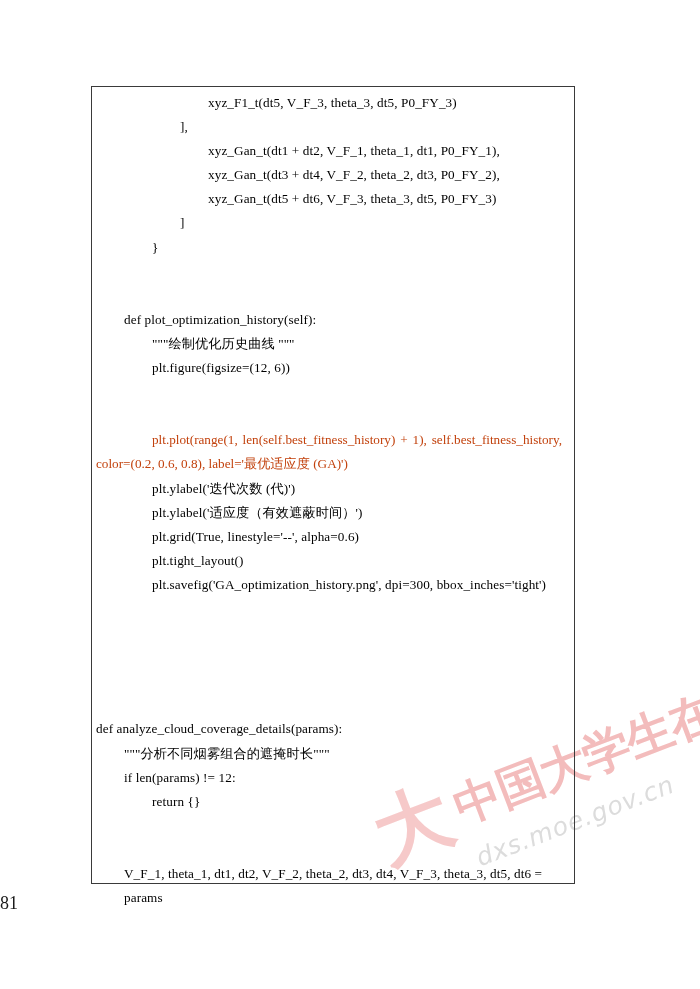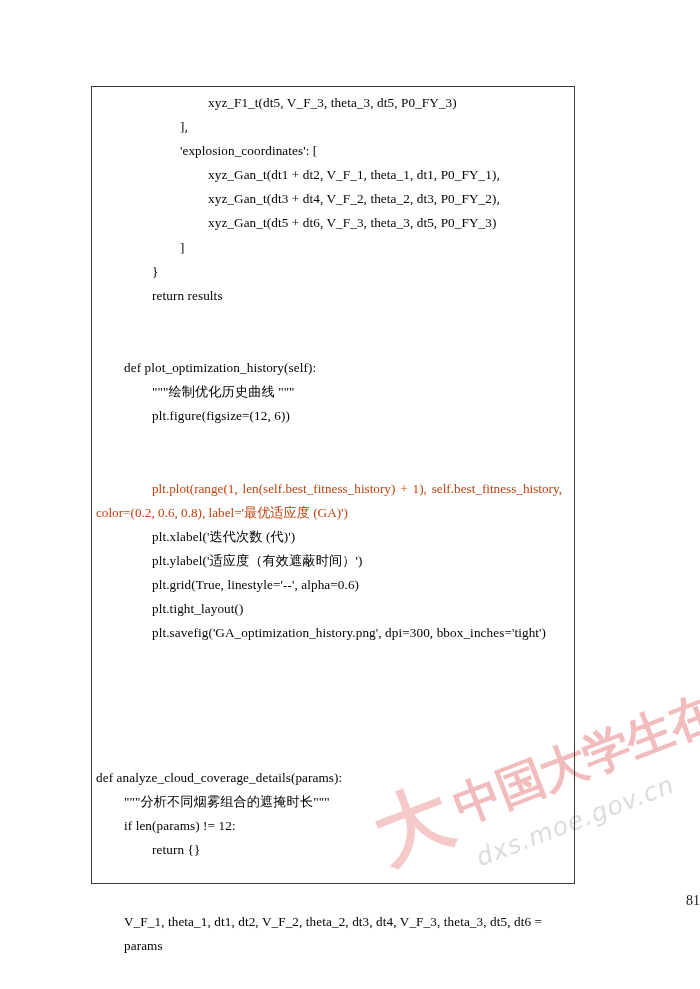--- a/index.html
+++ b/index.html
@@ -71,23 +71,23 @@
     margin: 0;
     padding-right: 2px;
   }
 
   
   #page-number {
     position: absolute;
     left: 0;
     top: 893px;
     width: 700px;
-    text-align: right;
+    text-align: left;
     font-family: "Liberation Serif", "DejaVu Serif", serif;
-    font-size: 14px;
+    font-size: 18px;
     color: #1a1a1a;
     z-index: 3;
   }
 
   
   #watermark {
     position: absolute;
     left: 395px;
     top: 740px;
     width: 320px;
@@ -139,36 +139,34 @@
     <span class="wm-big-glyph">大</span>
     <span class="wm-cn">中国大学生在线</span>
   </div>
   <div class="wm-url">dxs.moe.gov.cn</div>
 </div>
 
 <div id="page-frame">
   <div id="code-body">
       <div class="code-line ind-4">xyz_F1_t(dt5, V_F_3, theta_3, dt5, P0_FY_3)</div>
       <div class="code-line ind-3">],</div>
-      <div class="code-line ind-3">'explosion_coordinates': [</div>
       <div class="code-line ind-4">xyz_Gan_t(dt1 + dt2, V_F_1, theta_1, dt1, P0_FY_1),</div>
       <div class="code-line ind-4">xyz_Gan_t(dt3 + dt4, V_F_2, theta_2, dt3, P0_FY_2),</div>
       <div class="code-line ind-4">xyz_Gan_t(dt5 + dt6, V_F_3, theta_3, dt5, P0_FY_3)</div>
       <div class="code-line ind-3">]</div>
       <div class="code-line ind-2">}</div>
-      <div class="code-line ind-2">return results</div>
       <div class="code-line ind-0 blank">&nbsp;</div>
       <div class="code-line ind-0 blank">&nbsp;</div>
       <div class="code-line ind-1">def plot_optimization_history(self):</div>
       <div class="code-line ind-2">"""绘制优化历史曲线 """</div>
       <div class="code-line ind-2">plt.figure(figsize=(12, 6))</div>
       <div class="code-line ind-0 blank">&nbsp;</div>
       <div class="code-line ind-0 blank">&nbsp;</div>
       <p class="code-para">plt.plot(range(1, len(self.best_fitness_history) + 1), self.best_fitness_history, color=(0.2, 0.6, 0.8), label='最优适应度 (GA)')</p>
-      <div class="code-line ind-2">plt.xlabel('迭代次数 (代)')</div>
+      <div class="code-line ind-2">plt.ylabel('迭代次数 (代)')</div>
       <div class="code-line ind-2">plt.ylabel('适应度（有效遮蔽时间）')</div>
       <div class="code-line ind-2">plt.grid(True, linestyle='--', alpha=0.6)</div>
       <div class="code-line ind-2">plt.tight_layout()</div>
       <div class="code-line ind-2">plt.savefig('GA_optimization_history.png', dpi=300, bbox_inches='tight')</div>
       <div class="code-line ind-0 blank">&nbsp;</div>
       <div class="code-line ind-0 blank">&nbsp;</div>
       <div class="code-line ind-0 blank">&nbsp;</div>
       <div class="code-line ind-0 blank">&nbsp;</div>
       <div class="code-line ind-0 blank">&nbsp;</div>
       <div class="code-line ind-0">def analyze_cloud_coverage_details(params):</div>

